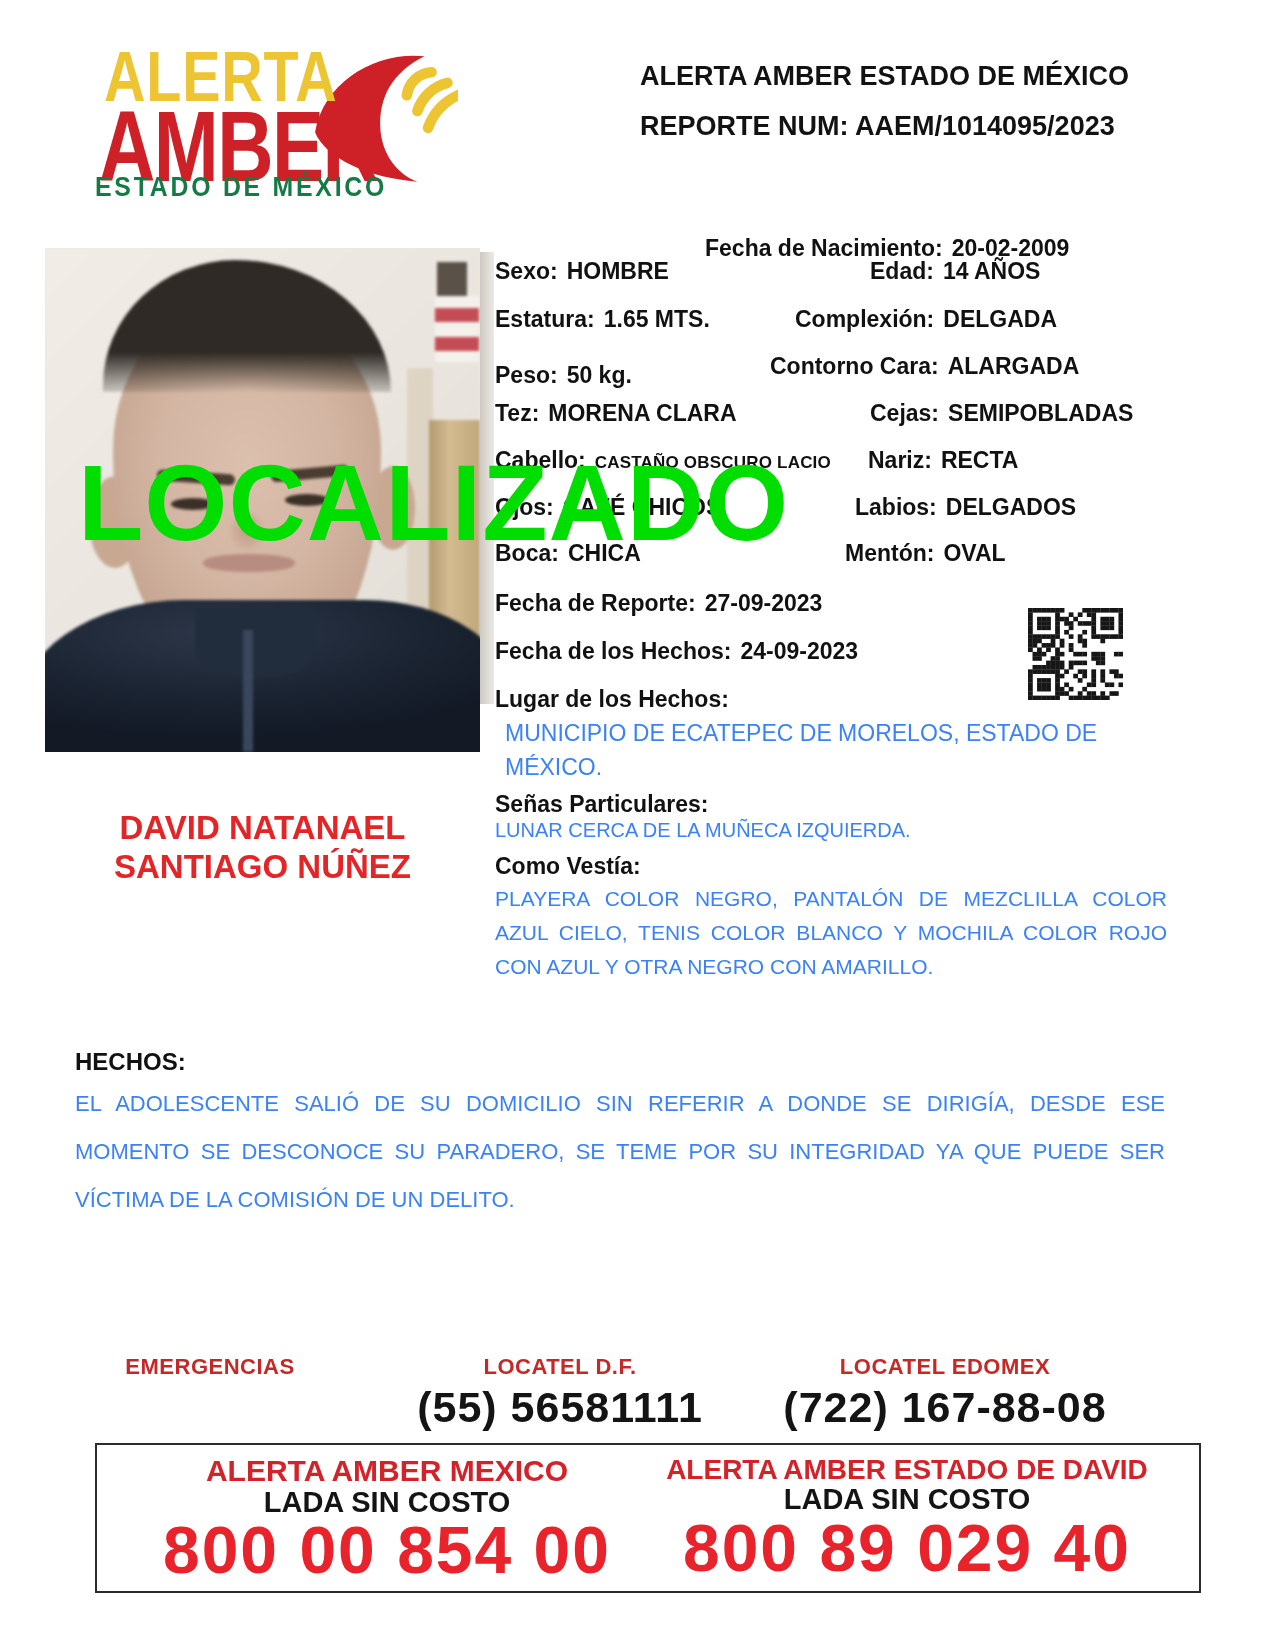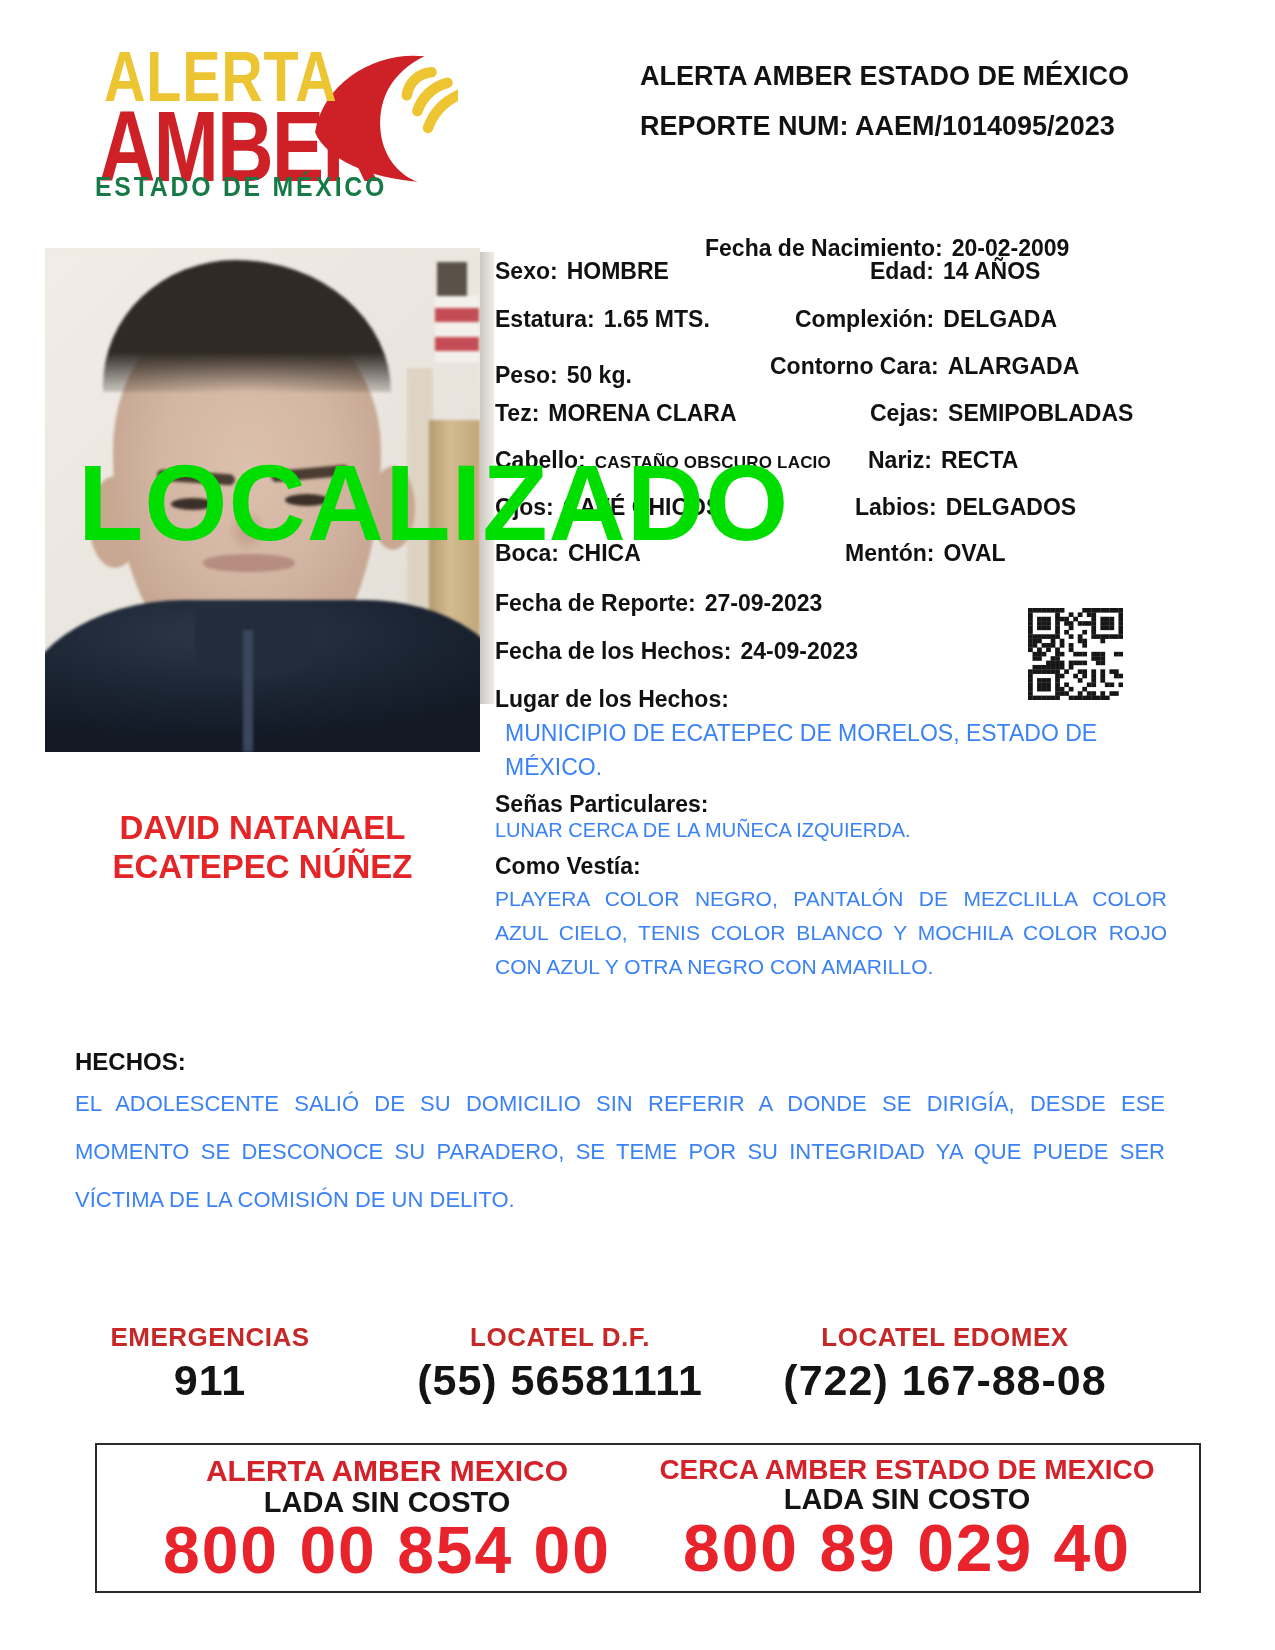--- a/index.html
+++ b/index.html
@@ -71,21 +71,21 @@
   .vestia-value{left:495px;top:882px;width:672px;font-size:21px;line-height:34px;text-align:justify;}
   .hechos-label{left:75px;top:1048px;font-size:24px;}
   .hechos-value{left:75px;top:1080px;width:1090px;font-size:22px;line-height:48px;text-align:justify;}
 
   
   .qr{position:absolute;left:1028px;top:608px;width:95px;height:92px;}
   .qr svg{display:block;width:95px;height:92px;fill:#161616;}
 
   
   .contact-col{position:absolute;top:1322px;text-align:center;}
-  .contact-label{font-size:26px;font-weight:bold;color:#C62828;letter-spacing:.5px;}
+  .contact-label{font-size:22px;font-weight:bold;color:#C62828;letter-spacing:.5px;margin-top:32px;}
   .contact-number{font-size:43px;font-weight:bold;color:#141414;margin-top:3px;letter-spacing:1px;}
 
   
   .hotbox{position:absolute;left:95px;top:1443px;width:1106px;height:150px;border:2px solid #2b2b2b;
       background:#fff;box-sizing:border-box;}
   .hot-col{position:absolute;top:10px;text-align:center;}
   .hot-title{font-size:30px;font-weight:bold;color:#D3222A;line-height:1.05;}
   .hot-title2{font-size:28px;}
   .hot-sub{font-size:29px;font-weight:bold;color:#141414;line-height:1.05;}
   .hot-num{font-size:66px;font-weight:bold;color:#E8232B;line-height:1;letter-spacing:2px;}
@@ -131,21 +131,21 @@
       <div class="ph-jacket"></div>
       <div class="ph-collar"></div>
       <div class="ph-zip"></div>
     </div>
   </div>
 
   <div class="status-overlay">LOCALIZADO</div>
 
   <div class="pname">
     <div>DAVID NATANAEL</div>
-    <div>ECATEPEC NÚÑEZ</div>
+    <div>SANTIAGO NÚÑEZ</div>
   </div>
 
   <div class="field" style="left:705px;top:235px">
     <span class="fl">Fecha de Nacimiento:</span><span>20-02-2009</span></div>
 
   <div class="field" style="left:495px;top:258px">
     <span class="fl">Sexo:</span><span>HOMBRE</span></div>
   <div class="field" style="left:870px;top:258px">
     <span class="fl">Edad:</span><span>14 AÑOS</span></div>
 
@@ -416,37 +416,36 @@
   <div class="sec-value senas-value">LUNAR CERCA DE LA MUÑECA IZQUIERDA.</div>
 
   <div class="sec-label" style="left:495px;top:853px">Como Vestía:</div>
   <div class="sec-value vestia-value">PLAYERA COLOR NEGRO, PANTALÓN DE MEZCLILLA COLOR AZUL CIELO, TENIS COLOR BLANCO Y MOCHILA COLOR ROJO CON AZUL Y OTRA NEGRO CON AMARILLO.</div>
 
   <div class="sec-label hechos-label">HECHOS:</div>
   <div class="sec-value hechos-value">EL ADOLESCENTE SALIÓ DE SU DOMICILIO SIN REFERIR A DONDE SE DIRIGÍA, DESDE ESE MOMENTO SE DESCONOCE SU PARADERO, SE TEME POR SU INTEGRIDAD YA QUE PUEDE SER VÍCTIMA DE LA COMISIÓN DE UN DELITO.</div>
 
   <div class="contact-col" style="left:75px;width:270px">
     <div class="contact-label">EMERGENCIAS</div>
-    <div class="contact-number">911</div>
   </div>
   <div class="contact-col" style="left:390px;width:340px">
     <div class="contact-label">LOCATEL D.F.</div>
     <div class="contact-number">(55) 56581111</div>
   </div>
   <div class="contact-col" style="left:770px;width:350px">
     <div class="contact-label">LOCATEL EDOMEX</div>
     <div class="contact-number">(722) 167-88-08</div>
   </div>
 
   <div class="hotbox">
     <div class="hot-col" style="left:20px;width:540px">
       <div class="hot-title">ALERTA AMBER MEXICO</div>
       <div class="hot-sub">LADA SIN COSTO</div>
       <div class="hot-num">800 00 854 00</div>
     </div>
     <div class="hot-col" style="left:530px;width:560px">
-      <div class="hot-title hot-title2">CERCA AMBER ESTADO DE MEXICO</div>
+      <div class="hot-title hot-title2">ALERTA AMBER ESTADO DE DAVID</div>
       <div class="hot-sub">LADA SIN COSTO</div>
       <div class="hot-num">800 89 029 40</div>
     </div>
   </div>
 
 </div>
 
 </body></html>

